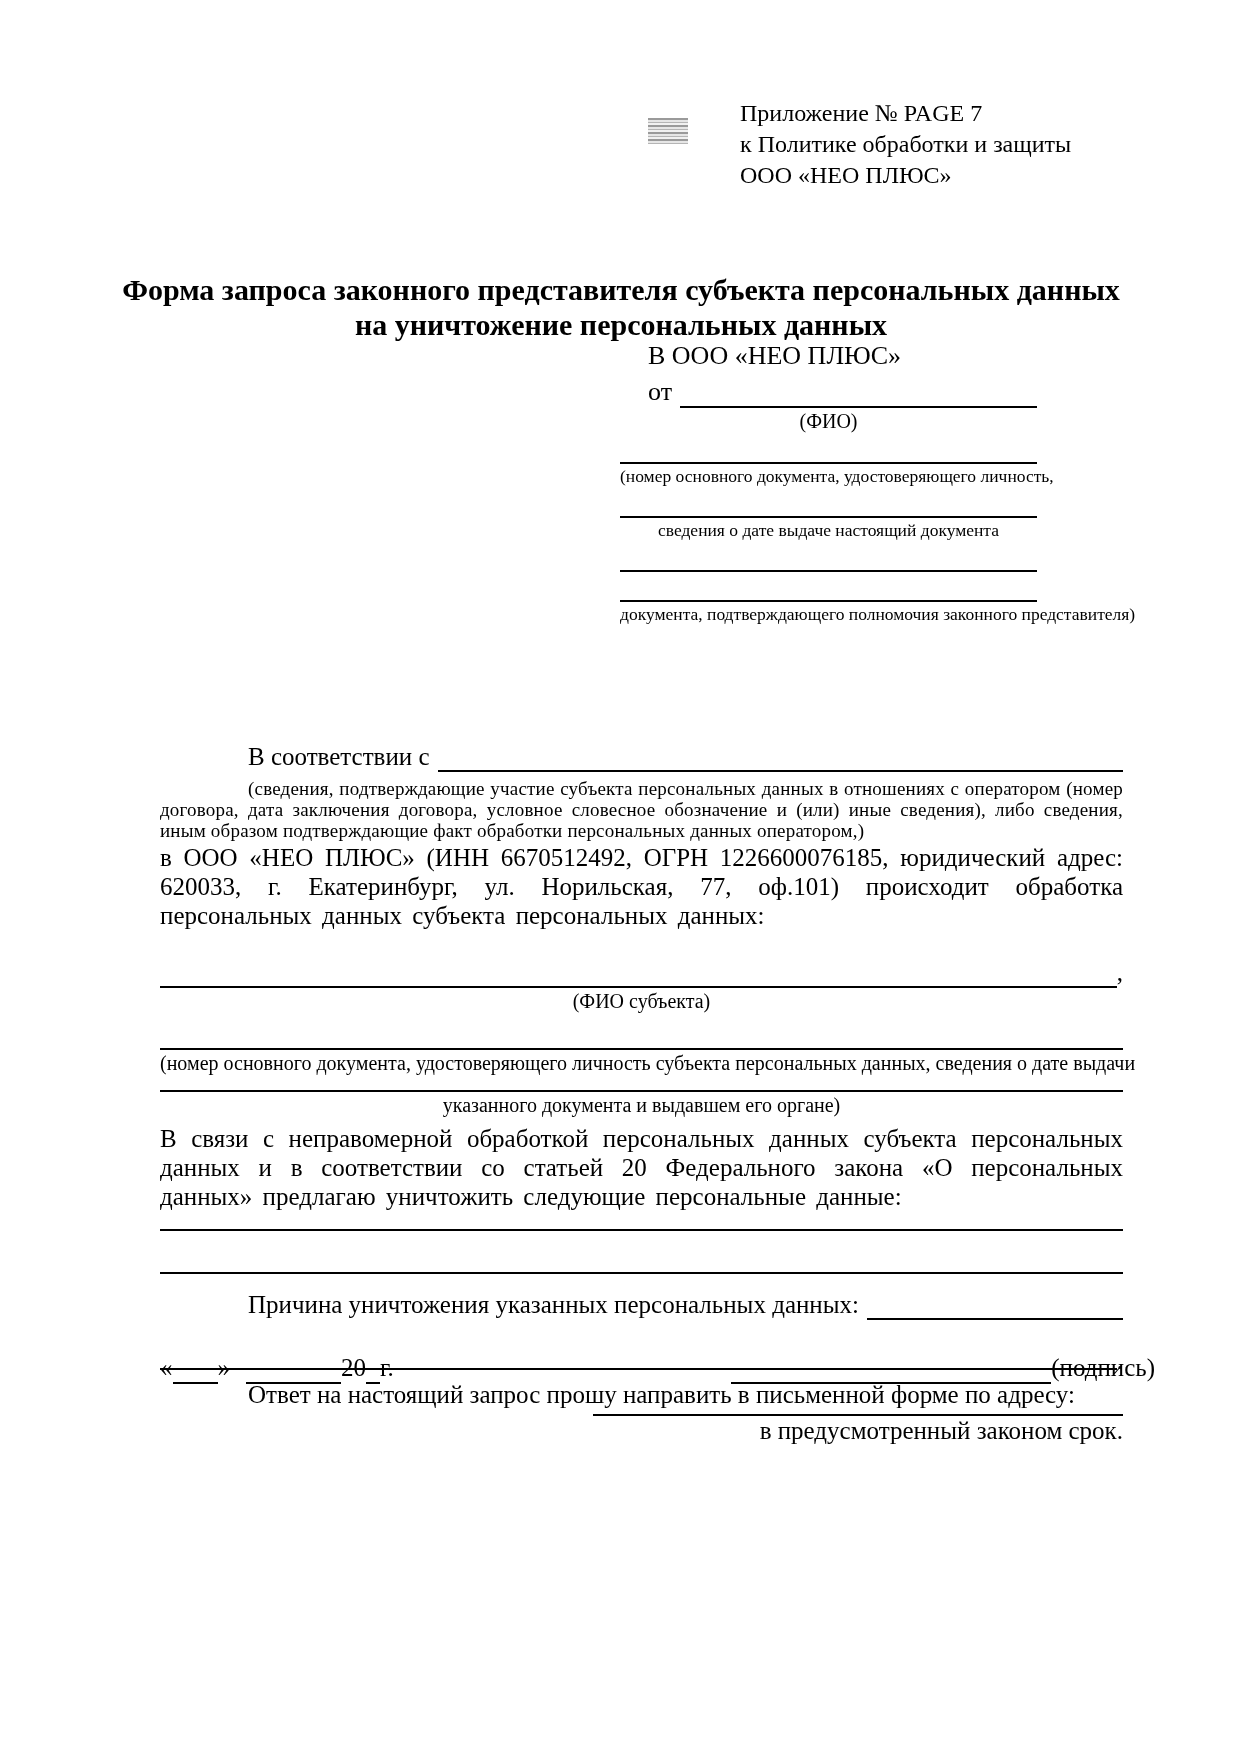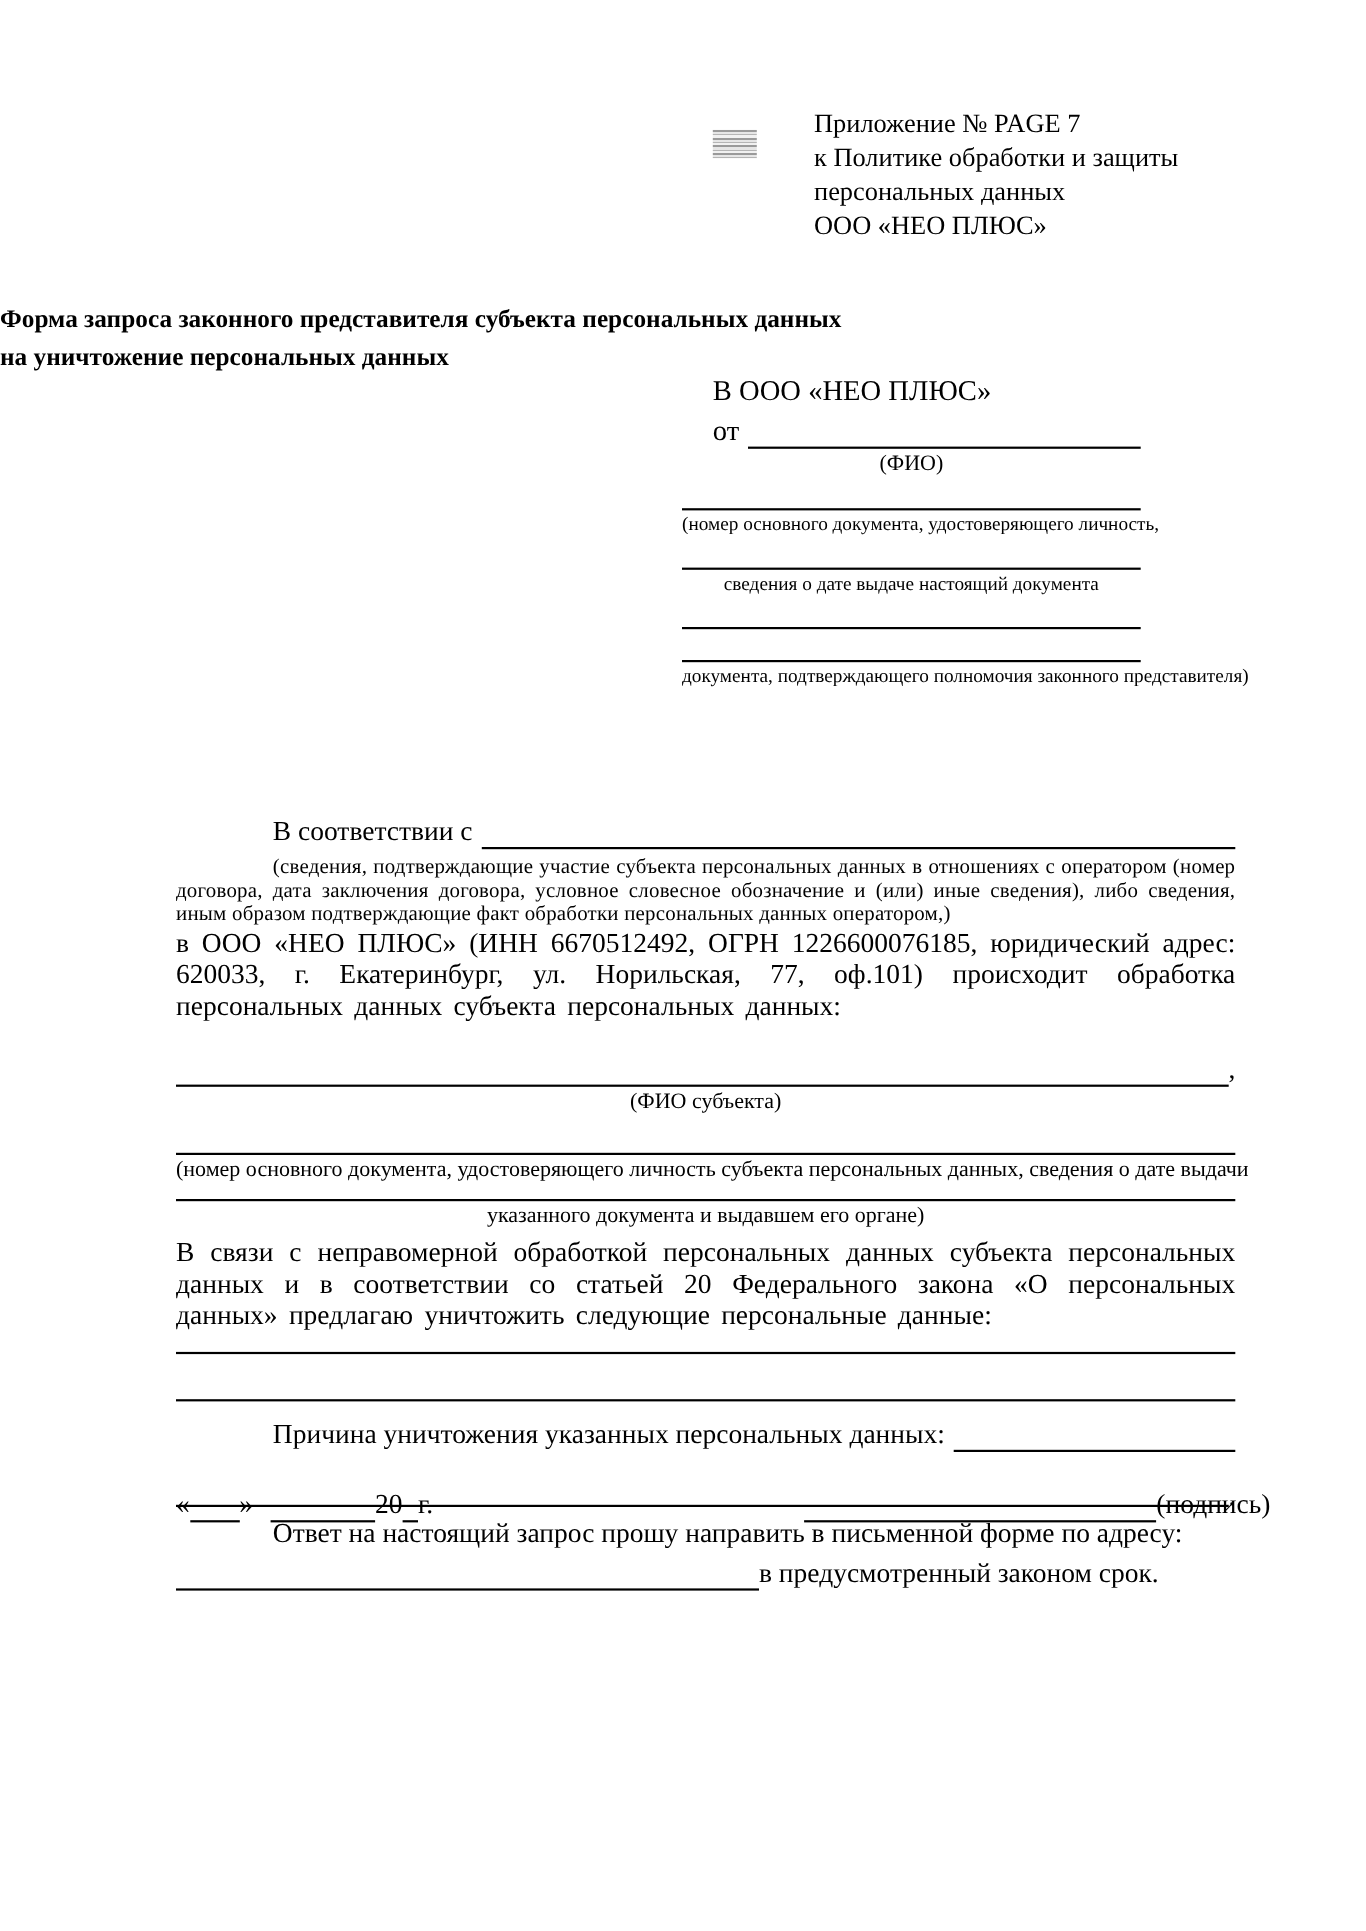--- a/index.html
+++ b/index.html
@@ -11,21 +11,21 @@
     overflow:hidden;
   }
   
   .appendix { position:absolute; left:740px; top:98px; font-size:24px; line-height:31px; }
   
   .artifact {
     position:absolute; left:648px; top:118px; width:40px; height:26px;
     background:repeating-linear-gradient(180deg,#9a9a9a 0 2px,#e6e6e6 2px 4px,#b5b5b5 4px 5px,#f1f1f1 5px 7px);
   }
   
-  .title { position:absolute; left:0; right:0; top:272px; font-weight:bold; font-size:23px; line-height:35px; }
+  .title { position:absolute; left:0; right:0; top:272px; text-align:center; font-weight:bold; font-size:30px; line-height:35px; }
   
   .addr { position:absolute; left:620px; top:340px; width:417px; font-size:26px; line-height:32px; }
   .addr-to { padding-left:28px; }
   .from-row { display:flex; align-items:flex-end; padding-left:28px; height:36px; }
   .from-label { margin-right:8px; }
   .ul { border-bottom:2px solid #000; height:6px; display:inline-block; }
   .grow { flex:1 1 auto; }
   .cap { text-align:center; font-size:20px; line-height:26px; white-space:nowrap; }
   .cap.small { font-size:17.5px; line-height:24px; }
   .blank { border-bottom:2px solid #000; }
@@ -40,37 +40,36 @@
   .c20 { font-size:20px; line-height:26px; }
   .sp-a { height:36px; }
   .sp-b { height:16px; }
   .mt4 { margin-top:6px; }
   .sp-c { height:20px; }
   .sp-d { height:43px; }
   .reason { margin-top:14px; height:32px; }
   .period-row { height:14px; font-size:25px; }
   .period-row span:last-child { line-height:18px; }
   .reply-text { margin-top:10px; text-indent:88px; }
-  .reply-row { margin-top:4px; height:32px; }
+  .reply-row { margin-top:4px; height:32px;flex-direction:column; }
   .w530 { width:530px; }
   
   .bottom { position:absolute; left:160px; top:1352px; width:995px; display:flex; justify-content:space-between; font-size:25px; line-height:32px; }
   .daterow,.sigrow { display:flex; align-items:flex-end; }
   .w45 { width:45px; } .w95 { width:95px; } .w14 { width:14px; } .w320 { width:320px; }
   .gap { width:16px; }
 </style>
 </head>
 <body>
 
 <div class="page">
 
   <div class="appendix">
     <div>Приложение №  PAGE 7</div>
     <div>к Политике обработки и защиты</div>
-    <div>персональных данных</div>
     <div>ООО «НЕО ПЛЮС»</div>
   </div>
 
   <div class="artifact"></div>
 
   <div class="title">
     <div>Форма запроса законного представителя субъекта персональных данных</div>
     <div>на уничтожение персональных данных</div>
   </div>
 

